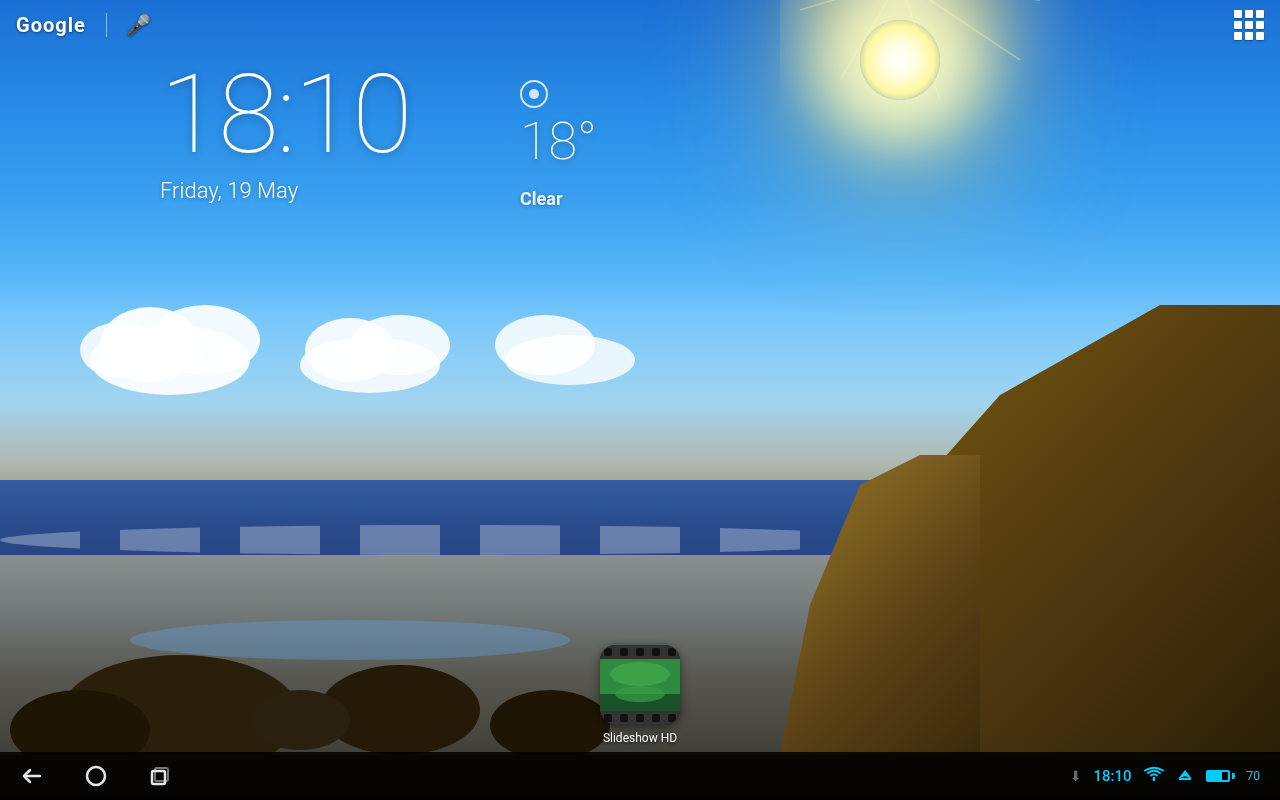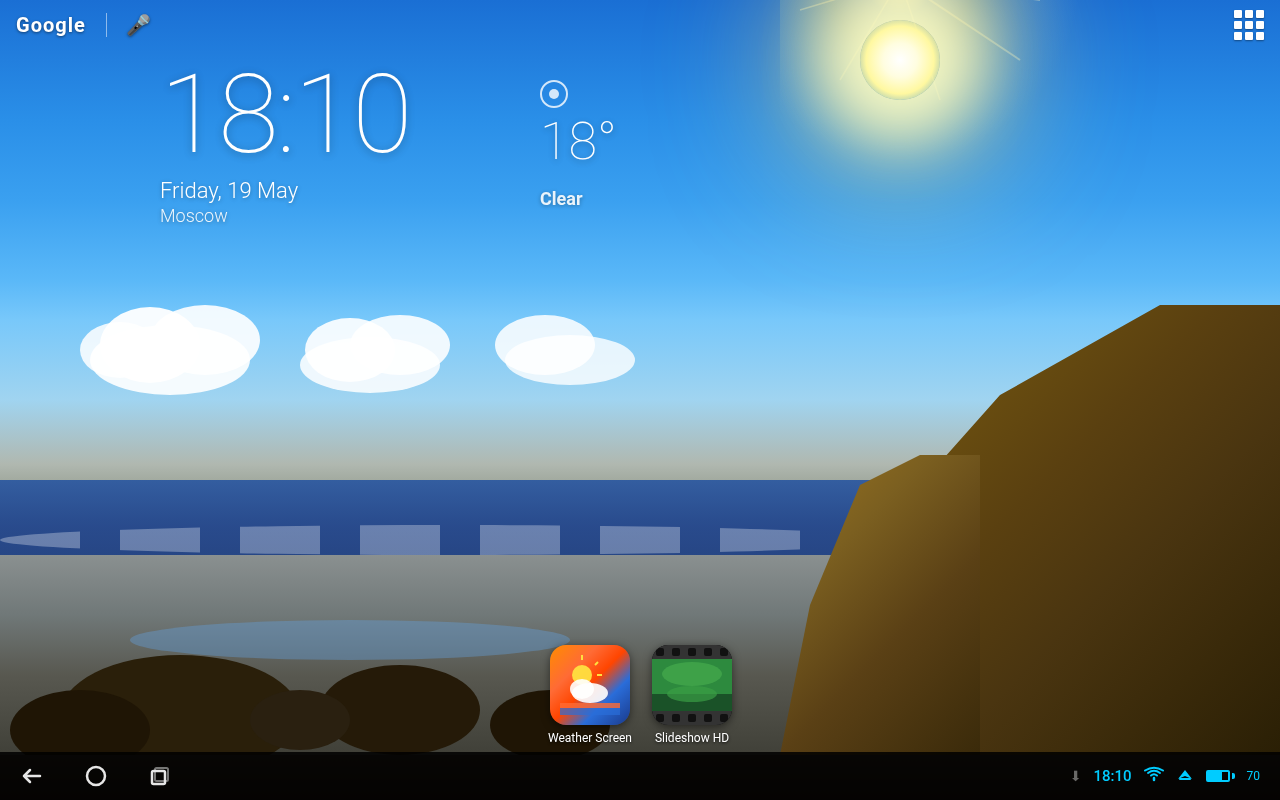--- a/index.html
+++ b/index.html
@@ -204,21 +204,21 @@
       color: rgba(255,255,255,0.9);
       text-shadow: 0 1px 4px rgba(0,0,0,0.3);
       font-weight: 300;
       margin-top: 2px;
     }
 
     
     #weather-widget {
       position: absolute;
       top: 80px;
-      left: 540px;
+      left: 520px;
     }
 
     #weather-icon {
       font-size: 36px;
       color: white;
       text-shadow: 0 2px 6px rgba(0,0,0,0.3);
       margin-bottom: 8px;
     }
 
     #weather-temp {
@@ -530,53 +530,32 @@
     <div class="grid-dot"></div>
     <div class="grid-dot"></div>
     <div class="grid-dot"></div>
     <div class="grid-dot"></div>
   </div>
 </div>
 
 <div id="clock-widget">
   <div id="clock-time">18:10</div>
   <div id="clock-date">Friday, 19 May</div>
-  <div id="clock-city">Moscow</div>
 </div>
 
 <div id="weather-widget">
   <div id="weather-icon">
     <div class="sun-circle"></div>
   </div>
   <div id="weather-temp">18°</div>
   <div id="weather-desc">Clear</div>
 </div>
 
 <div id="app-dock">
 
-  <div class="app-icon">
-    <div class="app-icon-img">
-      <div class="weather-app-bg">
-        <svg width="60" height="60" viewBox="0 0 60 60" xmlns="http://www.w3.org/2000/svg">
-
-          <circle cx="22" cy="20" r="10" fill="#ffe040" opacity="0.95"></circle>
-          <line x1="22" y1="5" x2="22" y2="0" stroke="#ffe040" stroke-width="2"></line>
-          <line x1="35" y1="10" x2="38" y2="7" stroke="#ffe040" stroke-width="2"></line>
-          <line x1="37" y1="20" x2="42" y2="20" stroke="#ffe040" stroke-width="2"></line>
-
-          <ellipse cx="30" cy="38" rx="18" ry="10" fill="white" opacity="0.9"></ellipse>
-          <ellipse cx="22" cy="34" rx="12" ry="10" fill="white" opacity="0.9"></ellipse>
-
-          <rect x="0" y="48" width="60" height="5" fill="#ff6b35" opacity="0.8"></rect>
-          <rect x="0" y="53" width="60" height="7" fill="#2a6dd9" opacity="0.7"></rect>
-        </svg>
-      </div>
-    </div>
-    <span class="app-icon-label">Weather Screen</span>
-  </div>
 
 
   <div class="app-icon">
     <div class="app-icon-img">
       <div class="slideshow-app-bg">
         <div class="film-strip-top">
           <div class="film-hole"></div>
           <div class="film-hole"></div>
           <div class="film-hole"></div>
           <div class="film-hole"></div>

